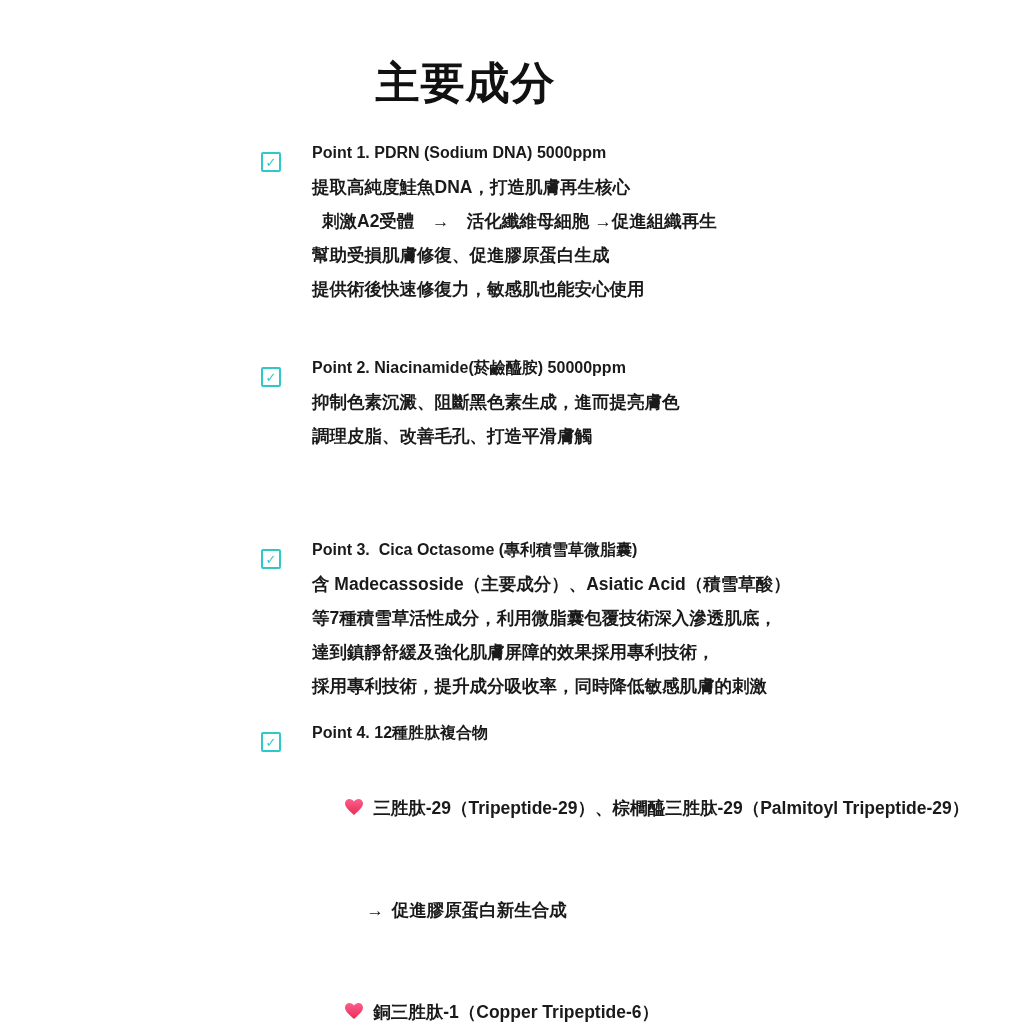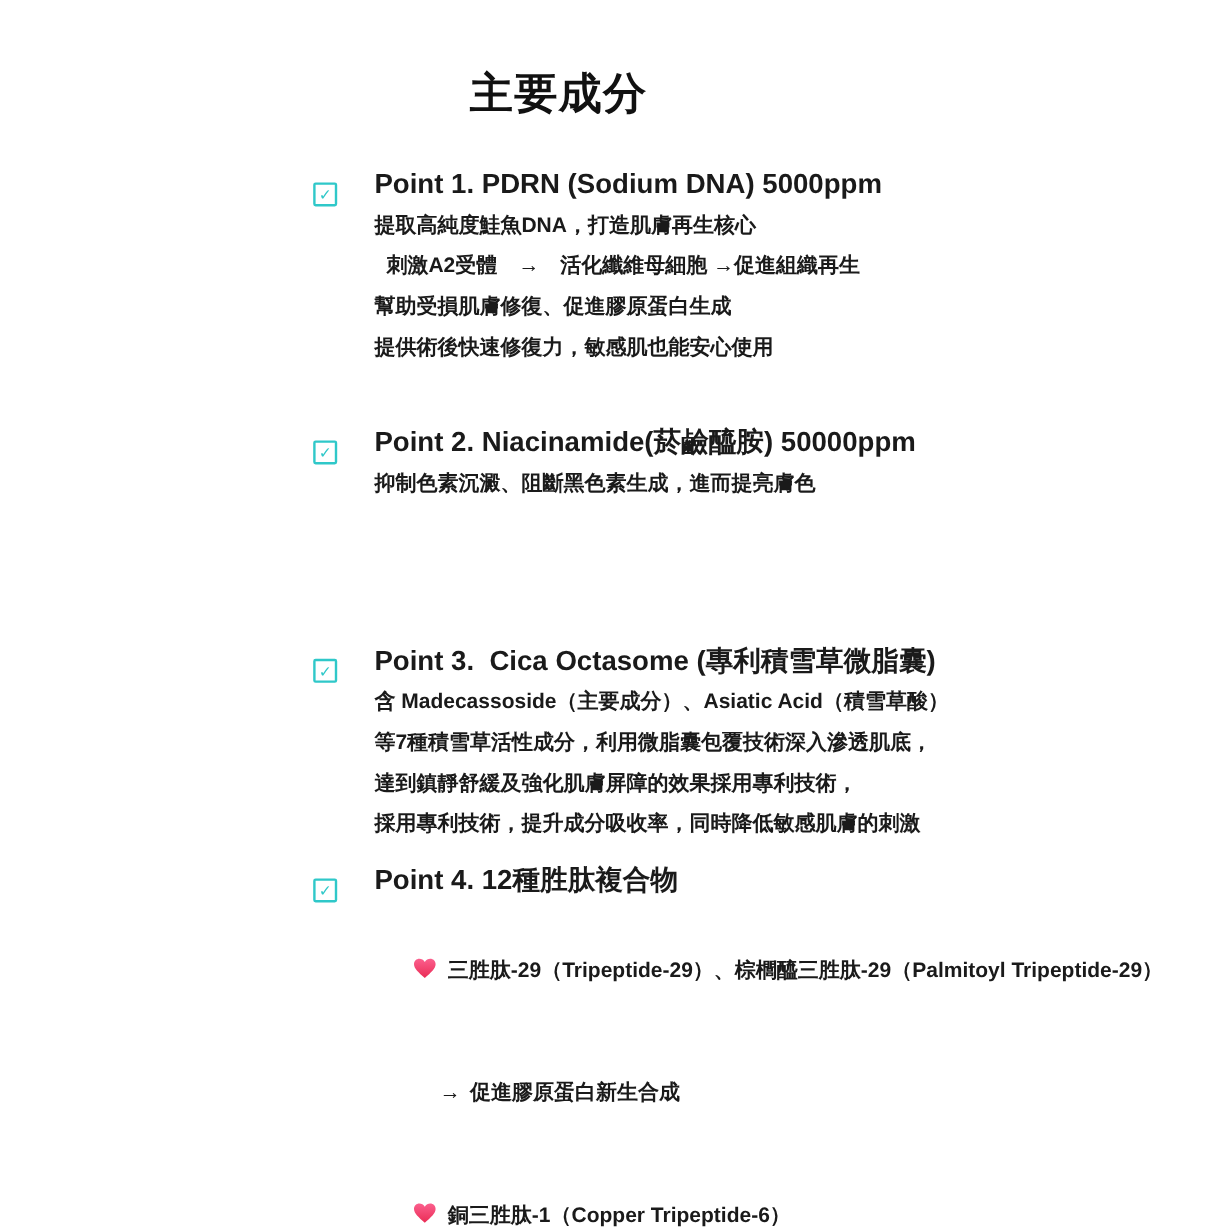--- a/index.html
+++ b/index.html
@@ -4,35 +4,35 @@
 <style>
   html,body{margin:0;padding:0;}
   body{
     width:1024px;height:1024px;background:#ffffff;
     font-family:"Liberation Sans","DejaVu Sans",sans-serif;
     color:#1a1a1a;
   }
   .page{position:relative;width:1024px;height:1024px;overflow:hidden;background:#fff;}
   .title{
     position:absolute;top:54px;left:0;width:931px;
-    text-align:center;font-size:36px;font-weight:800;letter-spacing:1px;color:#111;
+    text-align:center;font-size:44px;font-weight:800;letter-spacing:1px;color:#111;
   }
   .section{position:absolute;left:312px;width:690px;}
   .sec1{top:136px}
   .sec2{top:351px}
   .sec3{top:533px}
   .sec4{top:716px}
   .checkbox{
     position:absolute;left:-51px;top:16px;
     width:16px;height:16px;border:2px solid #2FC8C9;border-radius:2px;
     display:flex;align-items:center;justify-content:center;
     color:#2FC8C9;font-size:13px;font-weight:700;line-height:1;
     background:#fff;
   }
-  .heading{font-size:23px;font-weight:700;line-height:34px;white-space:pre-wrap;}
+  .heading{font-size:16px;font-weight:700;line-height:34px;white-space:pre-wrap;}
   .line{font-size:17.5px;font-weight:600;line-height:34px;white-space:pre-wrap;}
   .indent{padding-left:10px;}
   .arrow-line{padding-left:25px;}
   .arrow-glyph{font-weight:700;margin-right:8px;}
   .heart-line{padding-left:3px;}
   .heart-icon{display:inline-block;vertical-align:-2px;margin-right:9px;}
   .sec4 .heading{margin-bottom:7px;}
 </style>
 </head>
 <body>
@@ -60,20 +60,21 @@
     <div class="line">幫助受損肌膚修復、促進膠原蛋白生成</div>
     <div class="line">提供術後快速修復力，敏感肌也能安心使用</div>
   </div>
 
   <div class="section sec2">
     <span class="checkbox">
         <span>✓</span>
       </span>
     <div class="heading">Point 2. Niacinamide(菸鹼醯胺) 50000ppm</div>
     <div class="line">抑制色素沉澱、阻斷黑色素生成，進而提亮膚色</div>
+    <div class="line">調理皮脂、改善毛孔、打造平滑膚觸</div>
   </div>
 
   <div class="section sec3">
     <span class="checkbox">
         <span>✓</span>
       </span>
     <div class="heading">Point 3.  Cica Octasome (專利積雪草微脂囊)</div>
     <div class="line">含 Madecassoside（主要成分）、Asiatic Acid（積雪草酸）</div>
     <div class="line">等7種積雪草活性成分，利用微脂囊包覆技術深入滲透肌底，</div>
     <div class="line">達到鎮靜舒緩及強化肌膚屏障的效果採用專利技術，</div>

